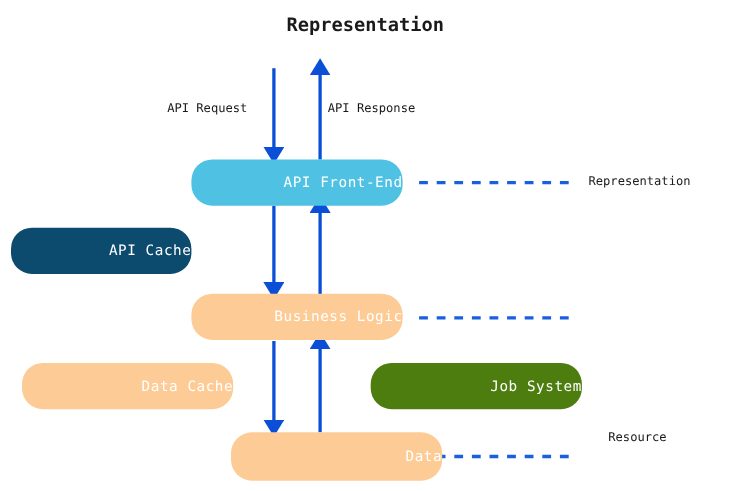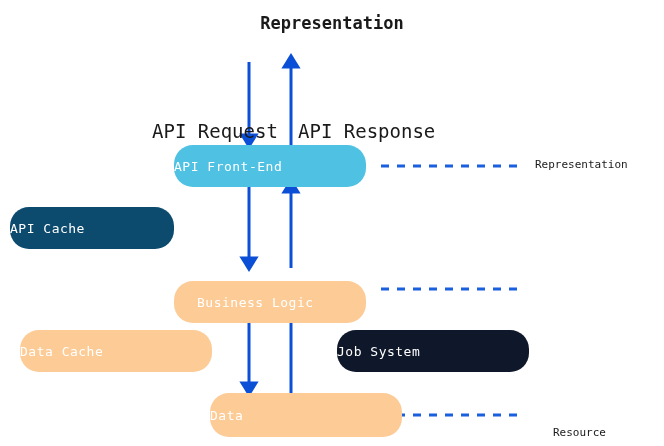--- a/index.html
+++ b/index.html
@@ -29,74 +29,73 @@
     font-family: "DejaVu Sans Mono", "Liberation Mono", monospace;
     font-size: 17px;
     font-weight: bold;
     color: #1a1a1a;
     letter-spacing: 0px;
   }
   .node {
     position: absolute;
     display: flex;
     align-items: center;
-    justify-content: flex-start;
+    justify-content: flex-end;
     font-family: "DejaVu Sans Mono", "Liberation Mono", monospace;
     font-size: 13px;
     color: #ffffff;
     letter-spacing: 0.5px;
     box-sizing: border-box;
     border-radius: 19px;
   }
   .node-api-frontend {
     left: 174px; top: 145px; width: 192px; height: 42px;
     background: #4fc1e3;
   }
   .node-api-cache {
     left: 10px; top: 207px; width: 164px; height: 42px;
     background: #0c4a6e;
   }
   .node-business-logic {
-    left: 174px; top: 281px; width: 192px; height: 42px;
+    left: 174px; top: 267px; width: 192px; height: 42px;
     background: #fdcb96;
     padding-left: 23px;
   }
   .node-data-cache {
     left: 20px; top: 330px; width: 192px; height: 42px;
     background: #fdcb96;
   }
   .node-job-system {
     left: 337px; top: 330px; width: 192px; height: 42px;
-    background: #0f172a;
+    background: #4d7c0f;
   }
   .node-data {
     left: 174px; top: 393px; width: 192px; height: 44px;
     background: #fdcb96;
     margin-left: 36px;
   }
   .edge-label {
     position: absolute;
     font-family: "DejaVu Sans Mono", "Liberation Mono", monospace;
-    font-size: 19px;
+    font-size: 11px;
     color: #1a1a1a;
     white-space: nowrap;
-    margin-top: 28px;
   }
   .lbl-api-request { left: 152px; top: 92px; }
   .lbl-api-response { left: 298px; top: 92px; }
   .side-label {
     position: absolute;
     font-family: "DejaVu Sans Mono", "Liberation Mono", monospace;
     font-size: 11px;
     color: #1a1a1a;
     white-space: nowrap;
   }
   .lbl-representation { left: 535px; top: 158px; }
   .lbl-state-transfer { left: 546px; top: 281px; }
-  .lbl-resource { left: 553px; top: 426px; text-align: center; }
+  .lbl-resource { left: 553px; top: 391px; text-align: center; }
 </style>
 </head>
 <body>
 
 <div id="diagram">
 
   <div class="title">Representation</div>
 
   <svg width="664" height="446" style="position:absolute;left:0;top:0;">
     <defs>

